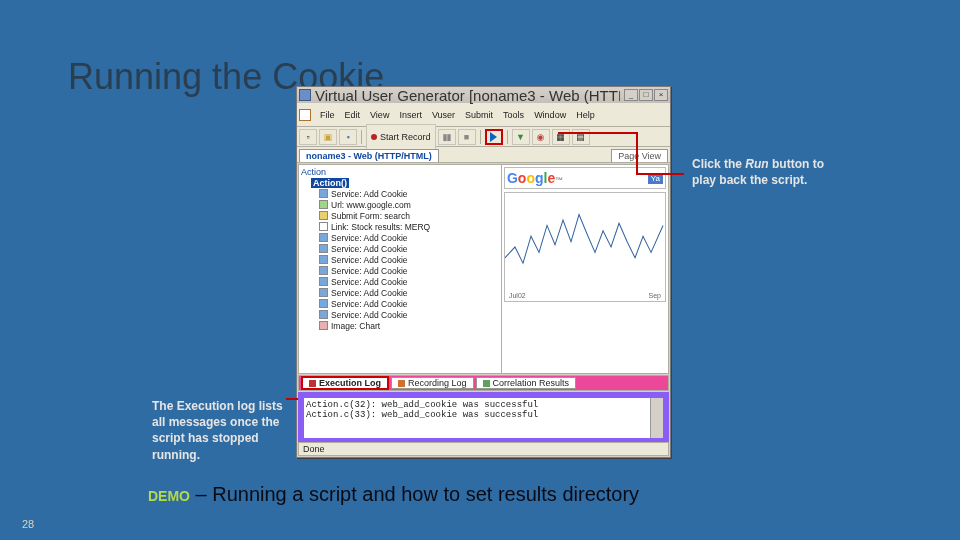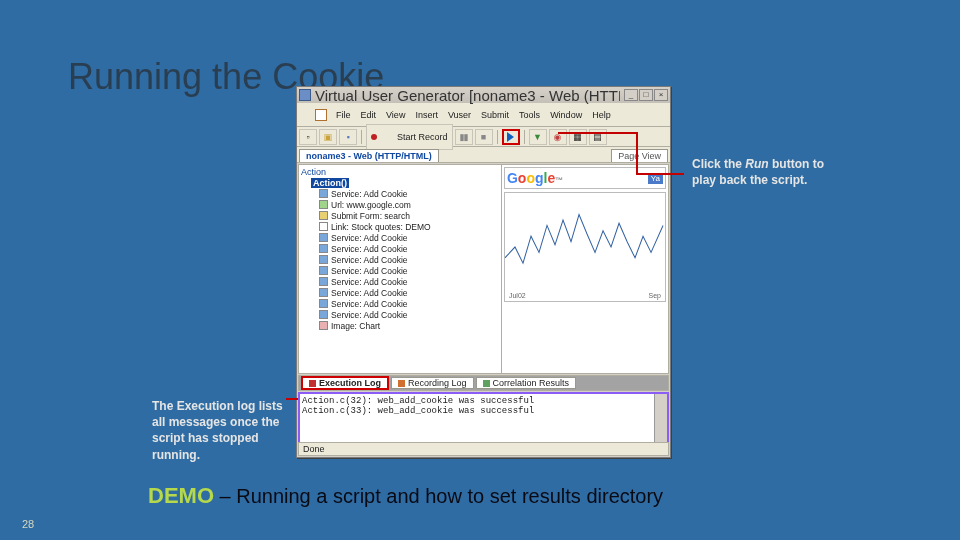--- a/index.html
+++ b/index.html
@@ -36,21 +36,21 @@
   .callout-run { left: 692px; top: 156px; width: 140px; }
   .callout-log { left: 152px; top: 398px; width: 140px; }
   .callout .ital { font-style: italic; }
   .demo-line {
     position: absolute;
     left: 148px;
     top: 483px;
     font-size: 20px;
     color: #0a0a14;
   }
-  .demo-word { color: #b5d94a; font-weight: 700; font-size: 22px; }
+  .demo-word { color: #b5d94a; font-weight: 700; font-size: 14px; }
 
   
   .appwin {
     position: absolute;
     left: 296px;
     top: 86px;
     width: 375px;
     height: 372px;
     background: #d4d0c8;
     border: 1px solid #7a7a7a;
@@ -75,39 +75,39 @@
     background:#d4d0c8;
     border:1px solid #888;
     font-size:8px; line-height:10px; text-align:center;
     color:#333;
   }
   .menubar {
     height: 24px;
     background:#ece9d8;
     border-bottom:1px solid #b0aea0;
     display:flex; align-items:center;
-    padding-left: 18px;
+    padding-left: 2px;
   }
   .menubar .micon { width:12px;height:12px; background:#fff; border:1px solid #b07030; margin-right:4px;}
   .menubar span { padding: 0 5px; font-size:9px; cursor:default; white-space:nowrap;}
   .toolbar {
     height: 20px;
     background:#ece9d8;
     border-bottom:1px solid #b0aea0;
     display:flex; align-items:center;
     padding:0 2px; gap:2px;
   }
   .tbtn {
     width:18px; height:16px;
     border:1px solid #c8c4b8;
     background:#ece9d8;
     display:flex;align-items:center;justify-content:center;
     font-size:9px;
   }
-  .tbtn.wide { width:auto; padding:12px 4px; gap:20px;}
+  .tbtn.wide { width:auto; padding:12px 4px; gap:3px;}
   .rec-dot{width:6px;height:6px;border-radius:50%;background:#c02020;}
   .tsep{ width:1px;height:14px;background:#b0aea0; margin:0 2px;}
   .play-tri {
     width:0;height:0;border-left:7px solid #1060c0;border-top:5px solid transparent;border-bottom:5px solid transparent;
   }
   .run-highlight {
     border:2px solid #c00;
     padding:0;
   }
   .tabstrip {
@@ -172,42 +172,42 @@
   .google-logo .b{color:#4285f4}.google-logo .r{color:#ea4335}.google-logo .y{color:#fbbc05}.google-logo .g{color:#34a853}
   .ya-btn{margin-left:auto;background:#4a7ac8;color:#fff;font-size:8px;padding:1px 3px;}
   .chart-box{
     border:1px solid #bbb; height:110px; position:relative; background:#fff;
   }
   .chart-box svg{width:100%;height:100%;}
   .chart-lbl{position:absolute;font-size:7px;color:#666;}
 
   .bottom-tabs{
     height:16px;
-    background:#a3a3a3;
+    background:#ec4899;
     border:1px solid #b0aea0;
     margin:1px;
     display:flex;align-items:center;
     padding-left:2px;
   }
   .btab{
     border:1px solid #9a988c;
     background:#fff;
     font-size:9px;
     padding:0 6px;
     margin-right:2px;
     display:flex;align-items:center;gap:3px;
   }
   .btab.active{ border:2px solid #c00; font-weight:700;}
   .btab .pin{width:7px;height:7px;background:#c03030;}
   .btab .pin.o{background:#d07030;}
   .btab .pin.g{background:#60a060;}
   .logpane{
     height:52px;
     background:#fff;
-    border:2px solid #8b5cf6;
+    border:6px solid #8b5cf6;
     margin:0 1px 1px 1px;
     font-family:"Courier New",monospace;
     font-size:9px;
     padding:2px;
     overflow:hidden;
     position:relative;
   }
   .logpane::after{
     content:"";position:absolute;right:0;top:0;bottom:0;width:12px;
     background:#d4d0c8;border-left:1px solid #999;
@@ -324,21 +324,21 @@
         <li>
             <span class="sqicon g"></span>
             <span>Url: www.google.com</span>
           </li>
         <li>
             <span class="sqicon y"></span>
             <span>Submit Form: search</span>
           </li>
         <li>
             <span class="sqicon"></span>
-            <span>Link: Stock quotes: DEMO</span>
+            <span>Link: Stock results: MERQ</span>
           </li>
         <li>
             <span class="sqicon b"></span>
             <span>Service: Add Cookie</span>
           </li>
         <li>
             <span class="sqicon b"></span>
             <span>Service: Add Cookie</span>
           </li>
         <li>

